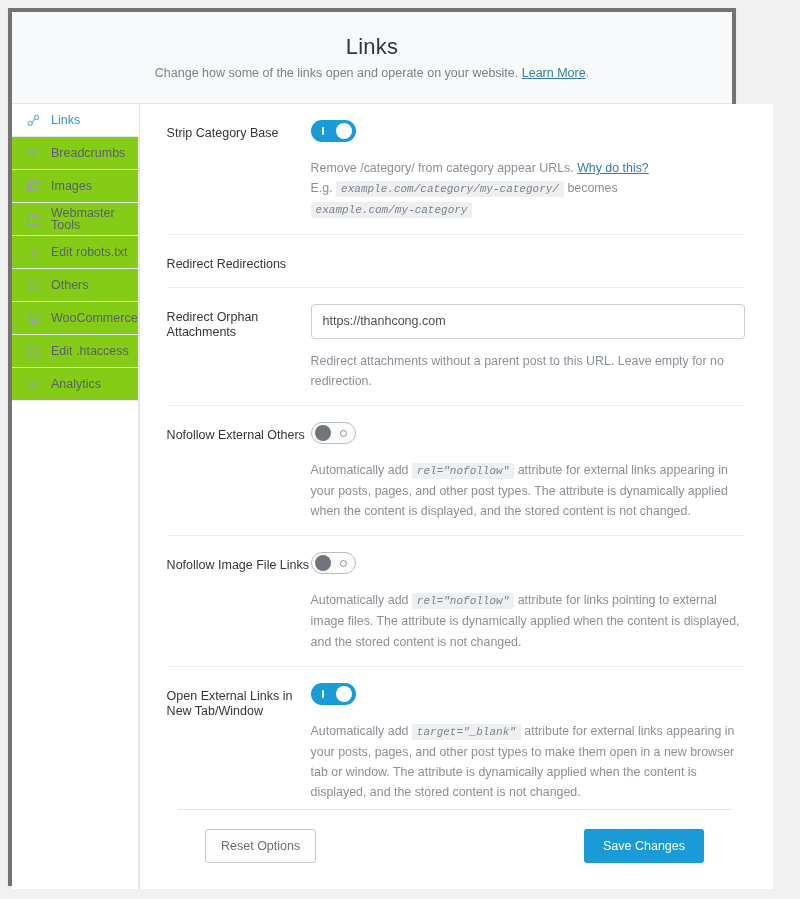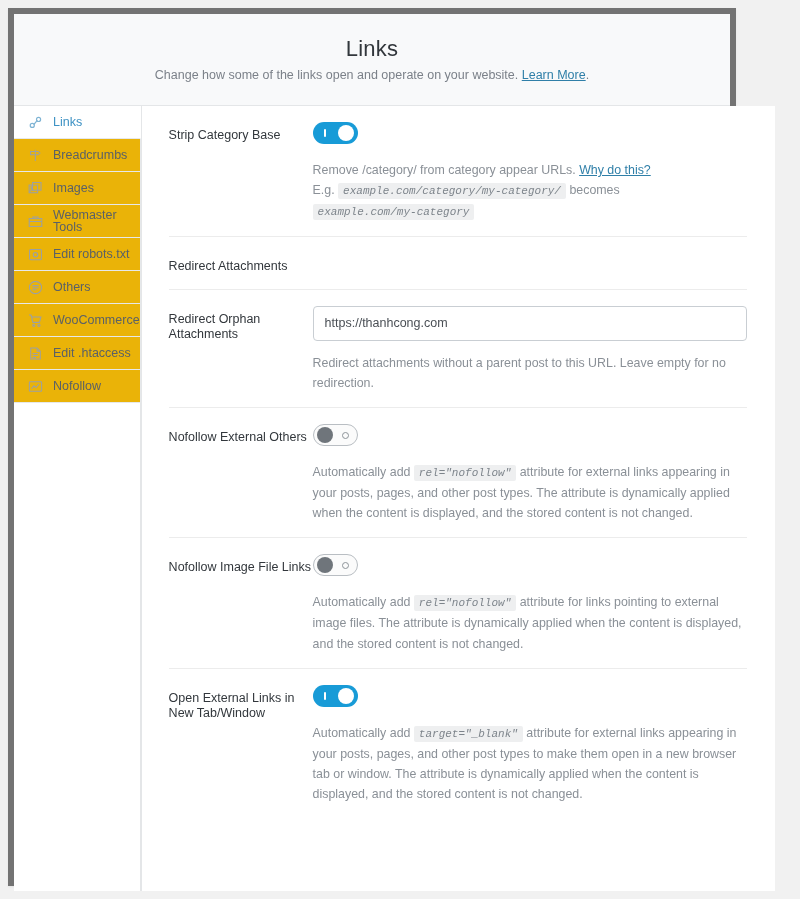--- a/index.html
+++ b/index.html
@@ -16,21 +16,21 @@
     overflow: hidden;
     background: #f1f1f1;
   }
   .card {
     position: absolute;
     left: 8px;
     top: 8px;
     width: 728px;
     height: 878px;
     background: #ffffff;
-    border: 6px solid #737373;
+    border: 4px solid #737373;
     box-sizing: border-box;
     box-shadow: 0 1px 2px rgba(0,0,0,0.06);
   }
 
   
   .card-header {
     height: 92px;
     background: #f8f9fa;
     border-bottom: 1px solid #e4e6e8;
     box-sizing: border-box;
@@ -72,21 +72,21 @@
     padding-top: 0;
   }
   .side-item {
     display: flex;
     align-items: center;
     height: 33px;
     padding-left: 13px;
     box-sizing: border-box;
     border-bottom: 1px solid #e6e8ea;
     border-right: 1px solid #e6e8ea;
-    background: #eab308;
+    background: #84cc16;
     color: #5b6166;
     font-size: 12.5px;
     cursor: pointer;
   }
   .side-item:first-child {
     background: #ffffff;
     border-right: 1px solid #ffffff;
     color: #3e92c4;
   }
   .side-item .sic {
@@ -336,21 +336,21 @@
           <span class="slabel">Edit .htaccess</span>
         </div>
 
         <div class="side-item">
           <span class="sic">
             <svg viewBox="0 0 20 20" width="17" height="17" fill="none" stroke="#9aa0a6" stroke-width="1.2">
               <rect x="2.8" y="4.4" width="14.4" height="11.2" rx="1"></rect>
                 <path d="M5.4 12.4l2.8-3.2 2.4 2 3.4-4"></path>
             </svg>
           </span>
-          <span class="slabel">Nofollow</span>
+          <span class="slabel">Analytics</span>
         </div>
 
         <div class="sidebar-fill"></div>
       </div>
 
       <div class="main">
 
         <div class="row">
           <div class="row-label">Strip Category Base</div>
           <div class="row-content">
@@ -362,21 +362,21 @@
               <span>Remove /category/ from category appear URLs. </span><a href="#" class="inline-link">Why do this?</a><br>
               <span>E.g.</span>
               <code class="snippet">example.com/category/my-category/</code>
               <span>becomes</span>
               <code class="snippet">example.com/my-category</code>
             </div>
           </div>
         </div>
 
         <div class="row">
-          <div class="row-label">Redirect Attachments</div>
+          <div class="row-label">Redirect Redirections</div>
         </div>
 
         <div class="row">
           <div class="row-label">Redirect Orphan Attachments</div>
           <div class="row-content">
             <input class="url-input" type="text" value="https://thanhcong.com" style="">
             <div class="desc">Redirect attachments without a parent post to this URL. Leave empty for no redirection.</div>
           </div>
         </div>
 
@@ -409,15 +409,19 @@
               <span class="mark"></span>
               <span class="knob"></span>
             </div>
             <div class="desc"><span>Automatically add </span><code class="snippet">target="_blank"</code><span> attribute for external links appearing in your posts, pages, and other post types to make them open in a new browser tab or window. The attribute is dynamically applied when the content is displayed, and the stored content is not changed.</span></div>
           </div>
         </div>
 
       </div>
     </div>
 
+    <div class="footer">
+      <button class="btn-reset">Reset Options</button>
+      <button class="btn-save">Save Changes</button>
+    </div>
 
   </div>
 </div>
 
 </body></html>

